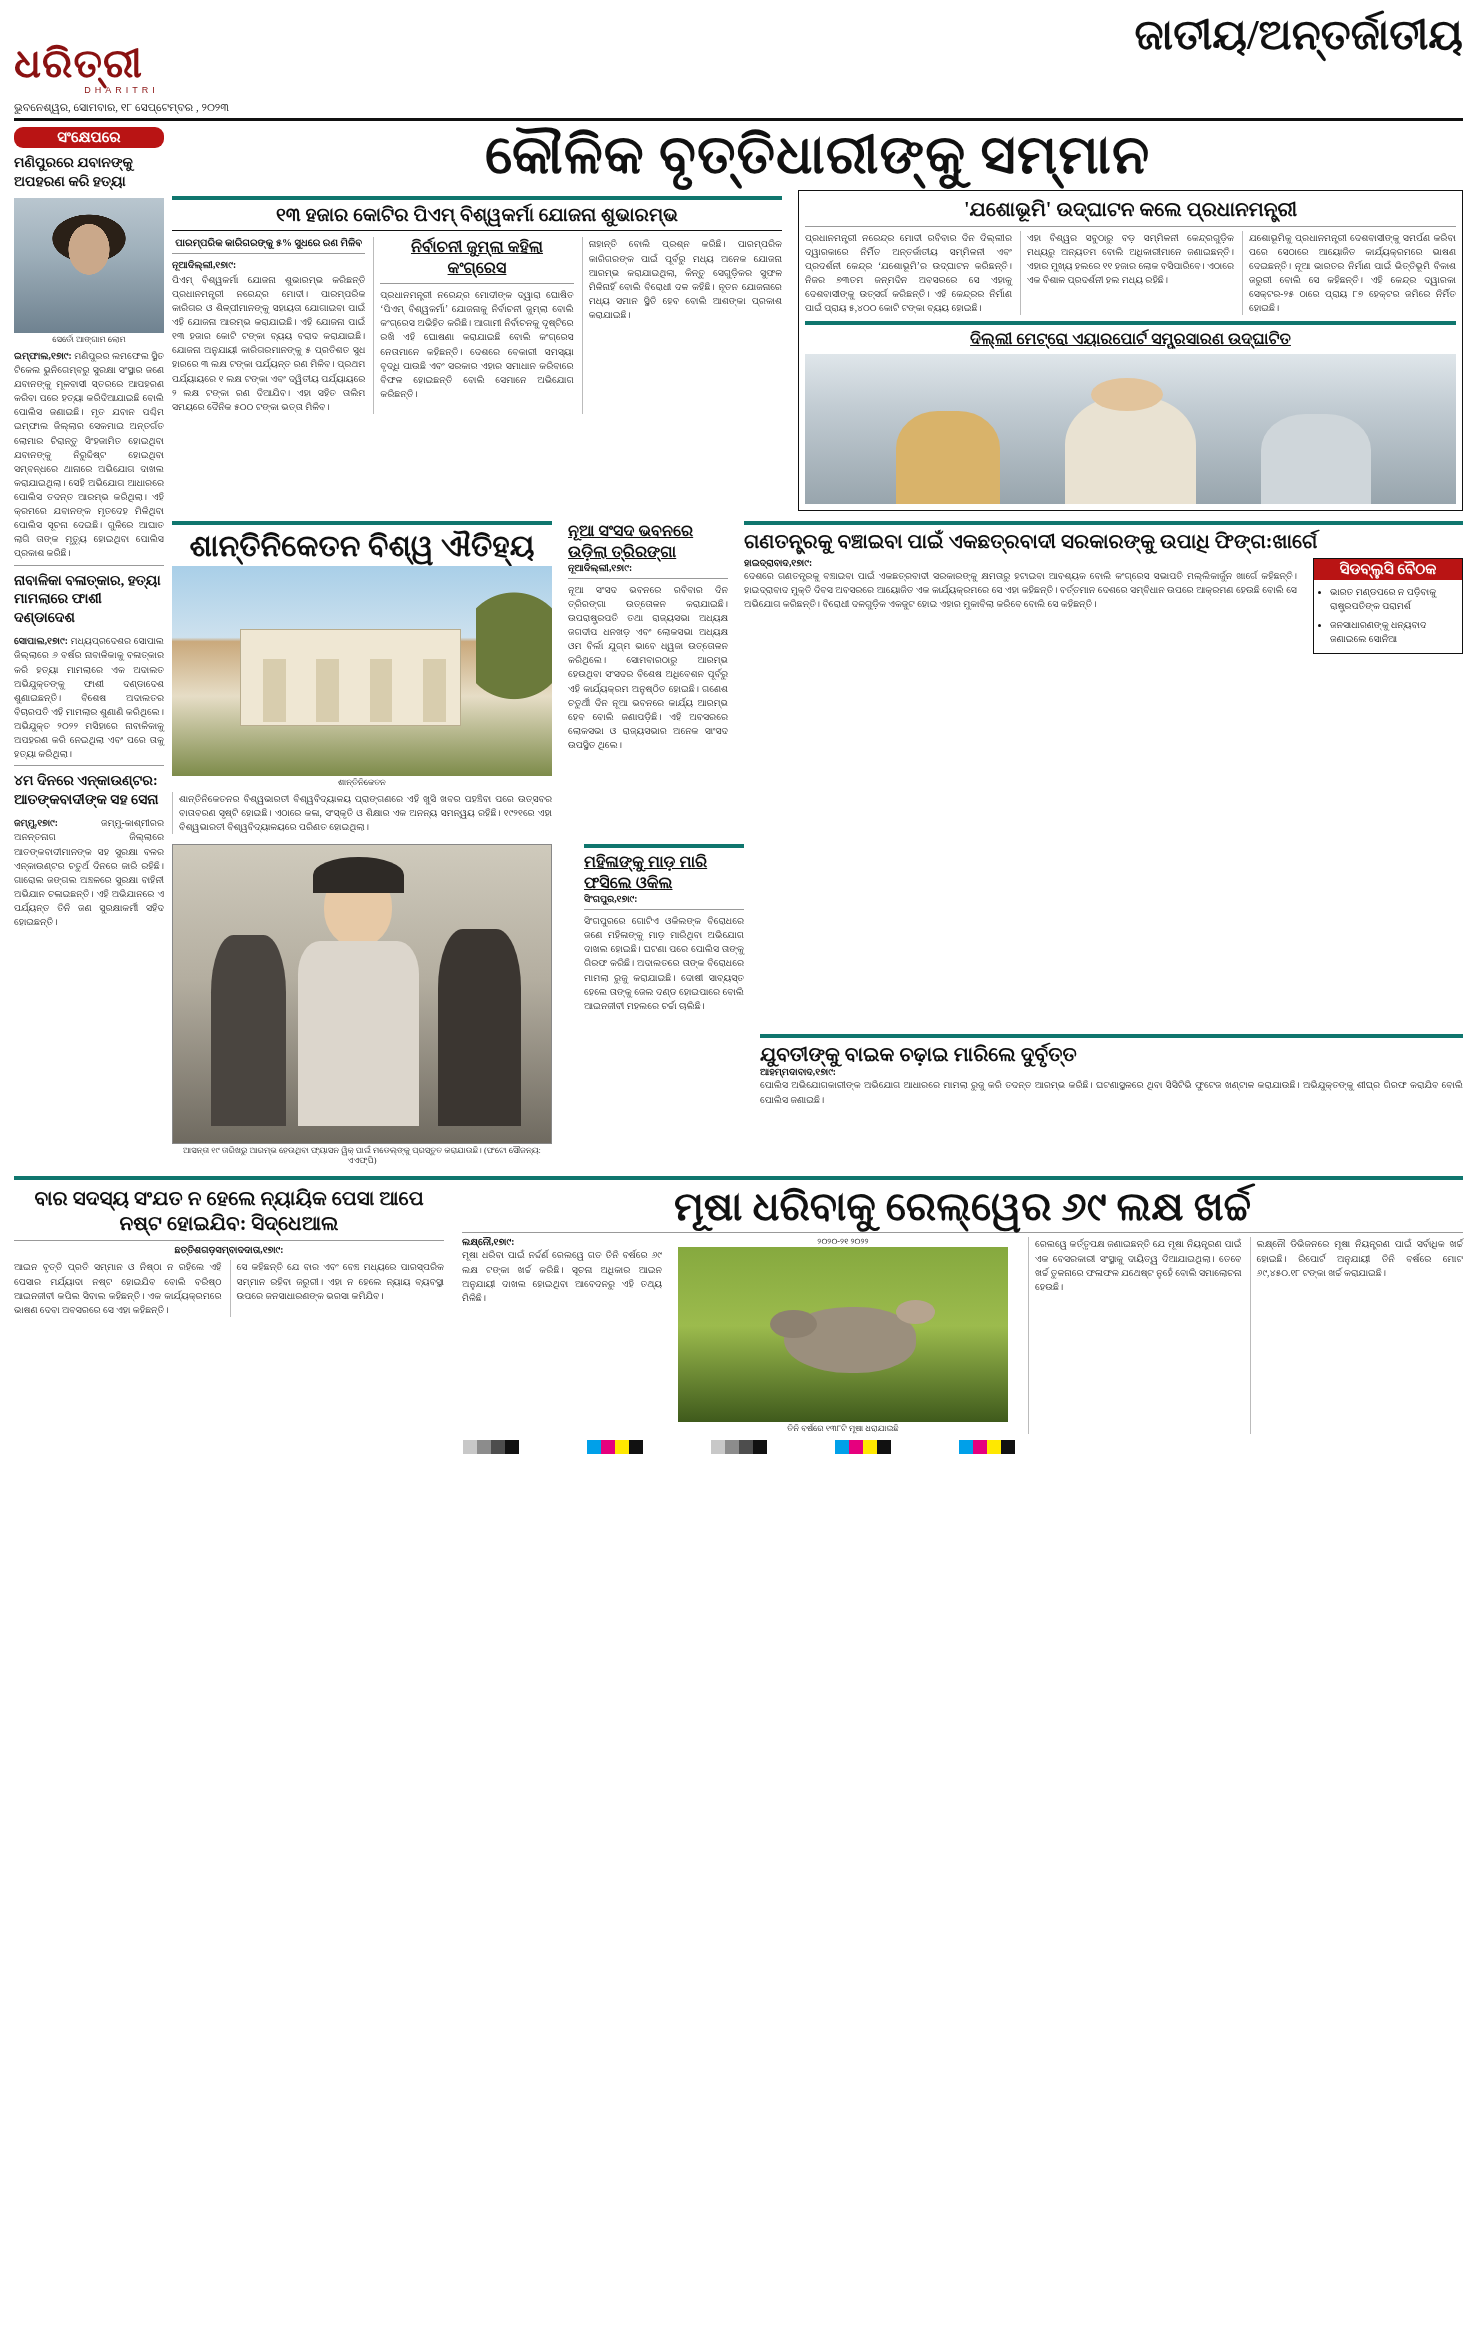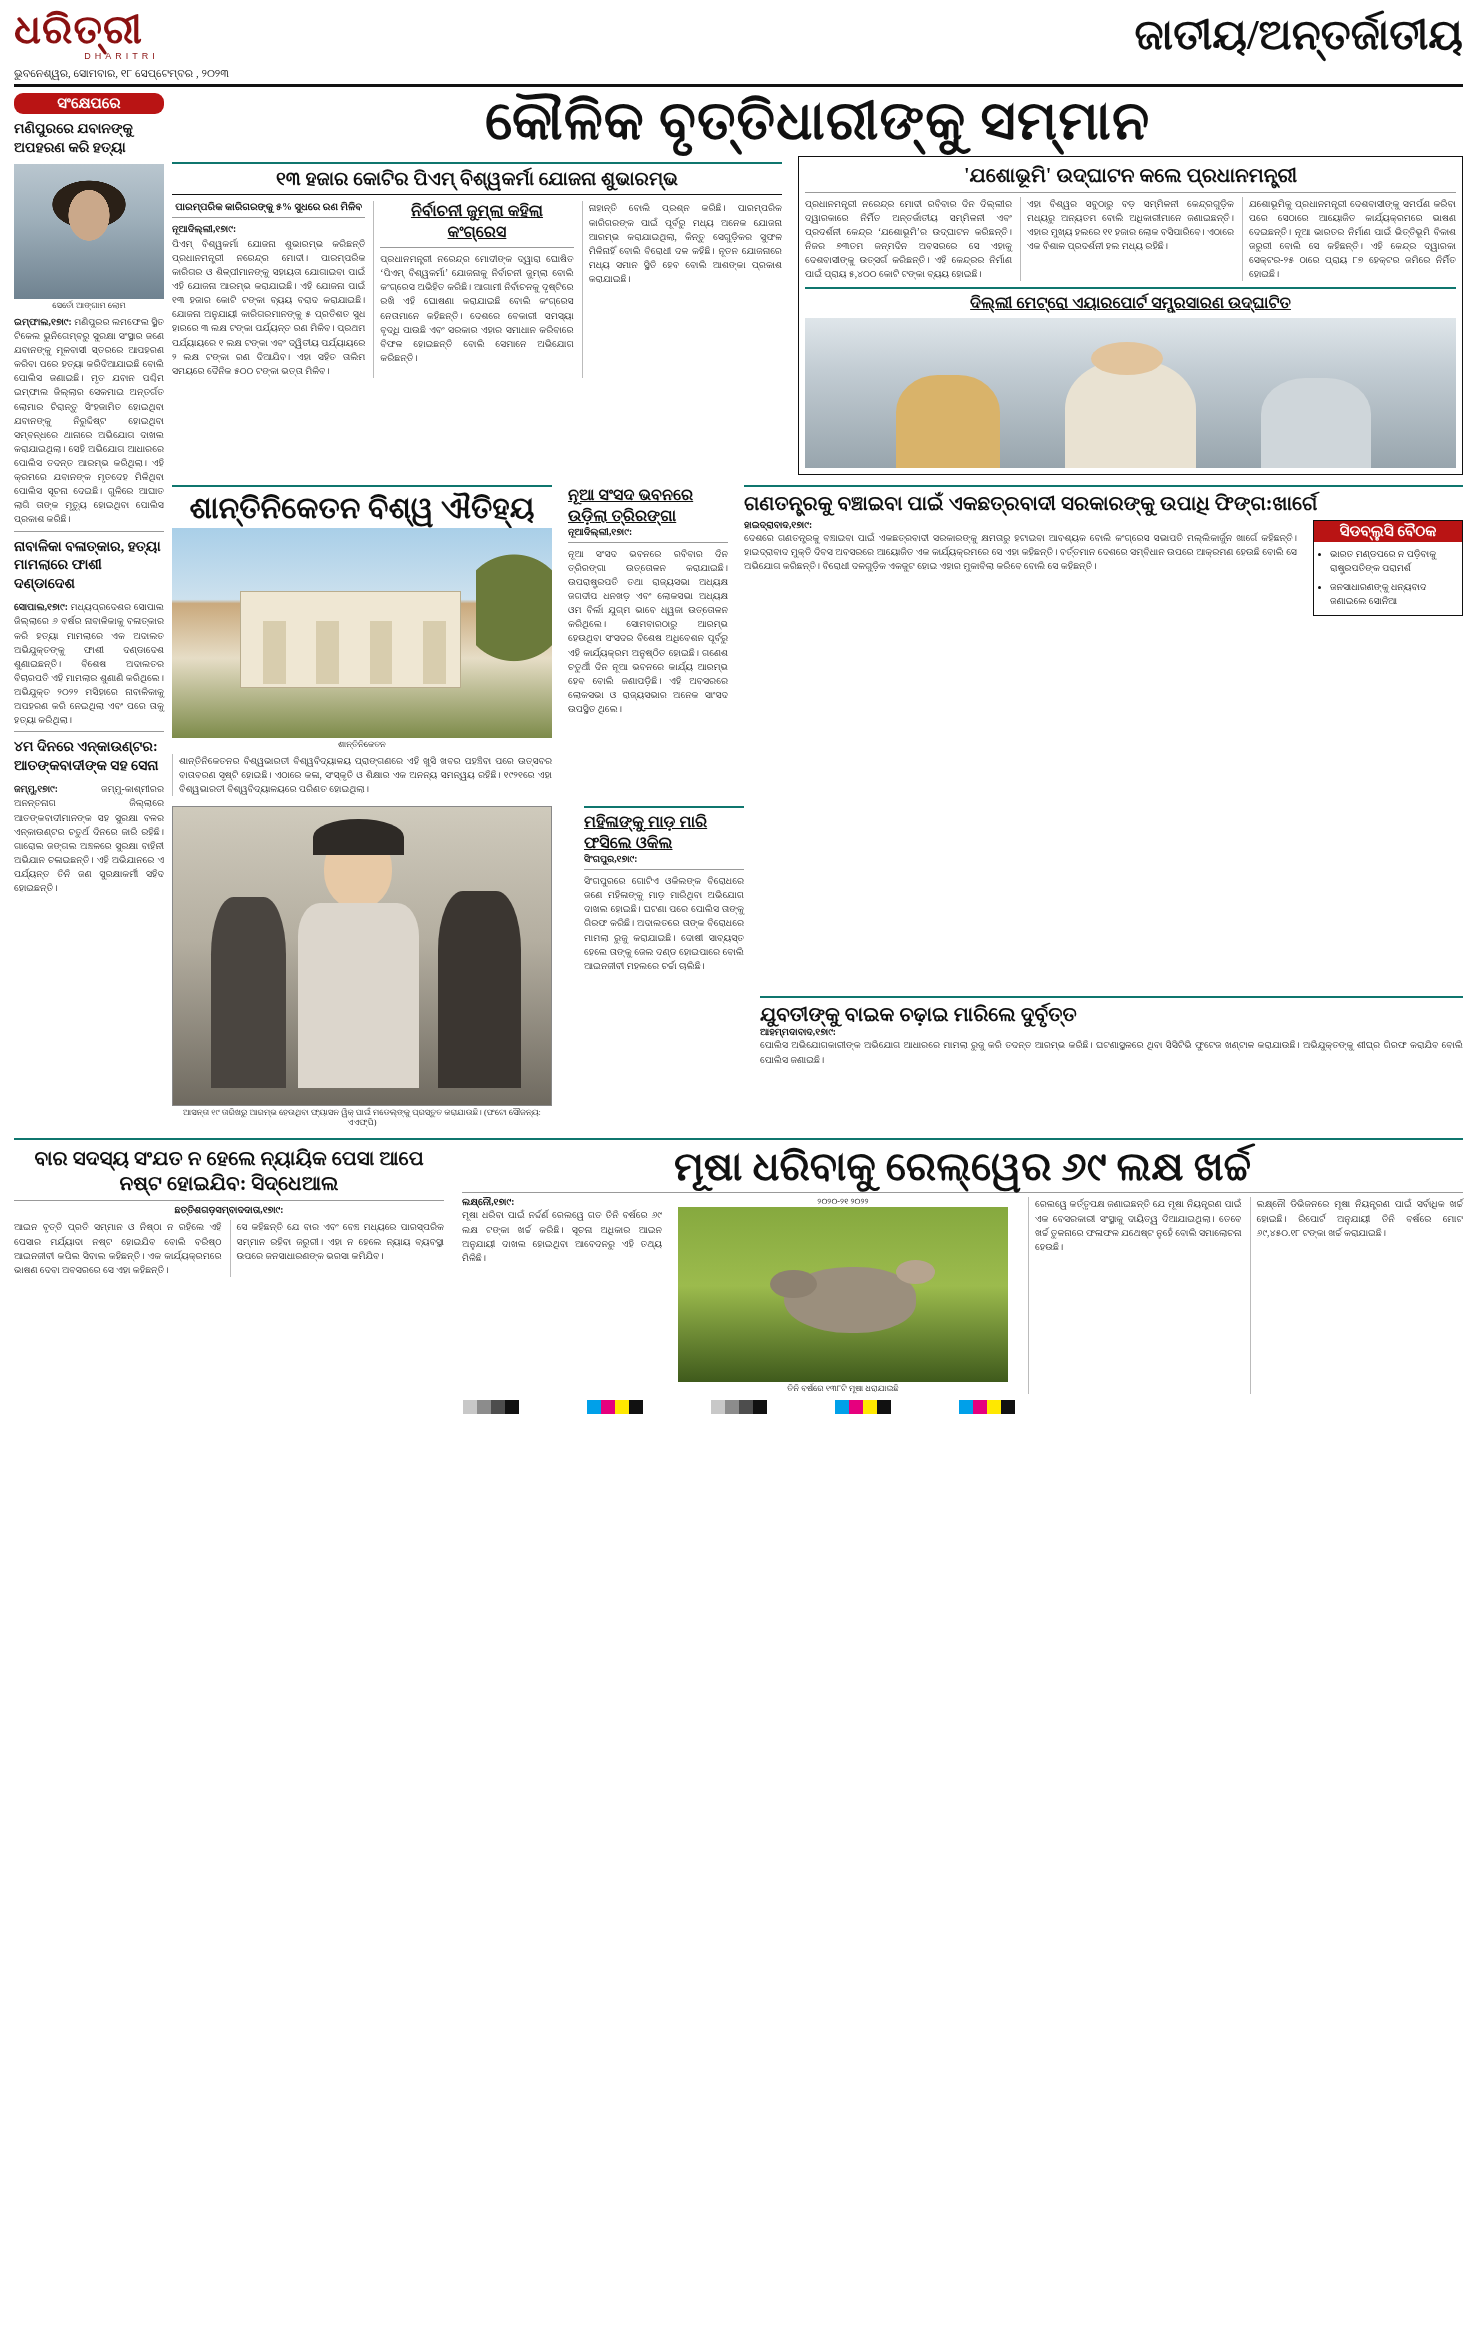--- a/index.html
+++ b/index.html
@@ -8,21 +8,21 @@
     width:1477px;
     background:#ffffff;
     font-family:"Liberation Sans", sans-serif;
     color:#111;
   }
   .page { width:1477px; min-height:2339px; position:relative; padding:10px 14px 0 14px; }
 
   
   .masthead { display:flex; align-items:flex-start; justify-content:space-between; border-bottom:3px solid #111; padding-bottom:4px; }
   .logo-block { display:flex; flex-direction:column; }
-  .logo-word { font-family:"Liberation Serif", serif; font-size:40px; font-weight:bold; color:#8a1111; letter-spacing:1px; line-height:1; }
+  .logo-word { font-family:"Liberation Serif", serif; font-size:40px; font-weight:bold; color:#8a1111; letter-spacing:1px; line-height:1;margin-top:34px; }
   .logo-sub { font-size:9px; letter-spacing:4px; color:#8a1111; text-align:center; margin-top:1px; }
   .logo-date { font-size:11px; color:#111; margin-top:6px; }
   .section-title { font-family:"Liberation Serif", serif; font-size:42px; font-weight:bold; color:#111; line-height:1; margin-top:4px; }
 
   
   .odia { font-family:"Liberation Serif", serif; }
   .hr-thin { border-top:1px solid #999; margin:4px 0; }
 
   .col-text { font-size:9.4px; line-height:1.5; text-align:justify; color:#1a1a1a; font-family:"Liberation Serif", serif; hyphens:auto; word-break:break-word; }
   .dateline { font-size:9.5px; font-weight:bold; }
@@ -73,21 +73,21 @@
   .swatch { width:14px; height:14px; }
   .barseg { display:flex; margin:0 34px; }
   .greys { display:flex; margin:0 34px; }
 
   .small-cap { font-size:8.2px; text-align:center; font-family:"Liberation Serif", serif; }
 
   .flex-row { display:flex; gap:8px; }
   .mt6 { margin-top:6px; }
   .mt4 { margin-top:4px; }
   .mt10 { margin-top:10px; }
-  .bt { border-top:2px solid #0f766e; }
+  .bt { border-top:4px solid #0f766e; }
   .bb { border-bottom:1px solid #111; }
   .center { text-align:center; }
 </style>
 </head>
 <body>
 
 <div class="page">
 
   <div class="masthead">
     <div class="logo-block">

